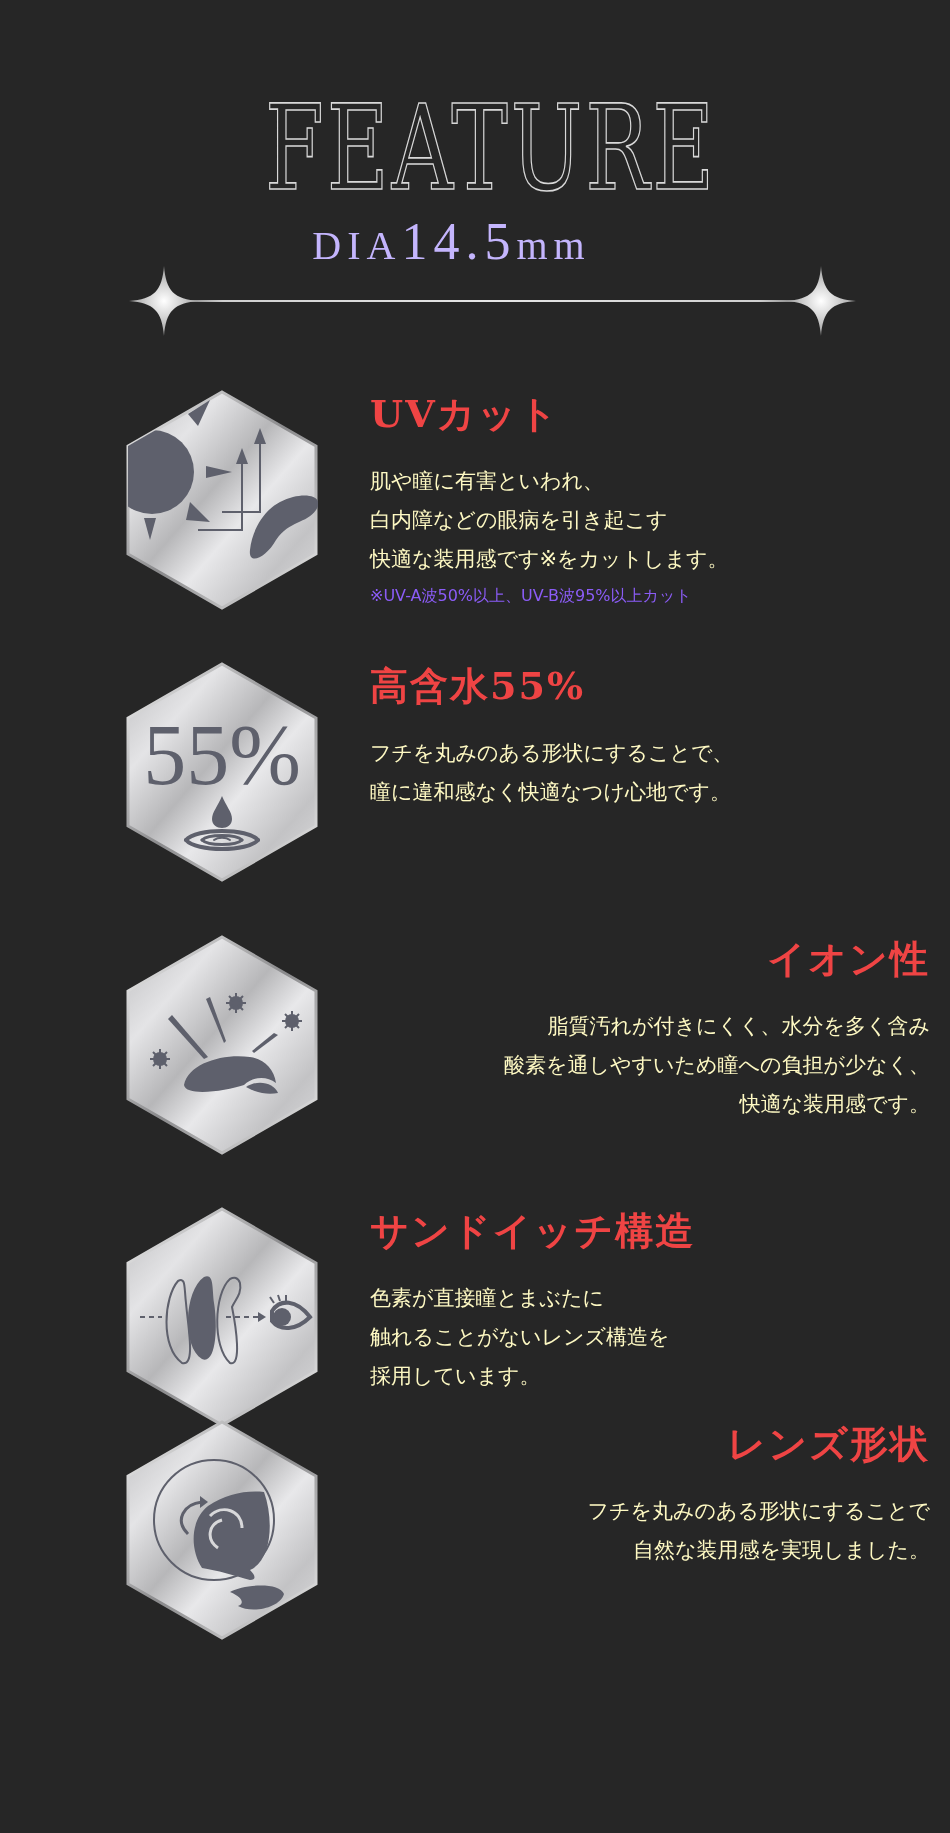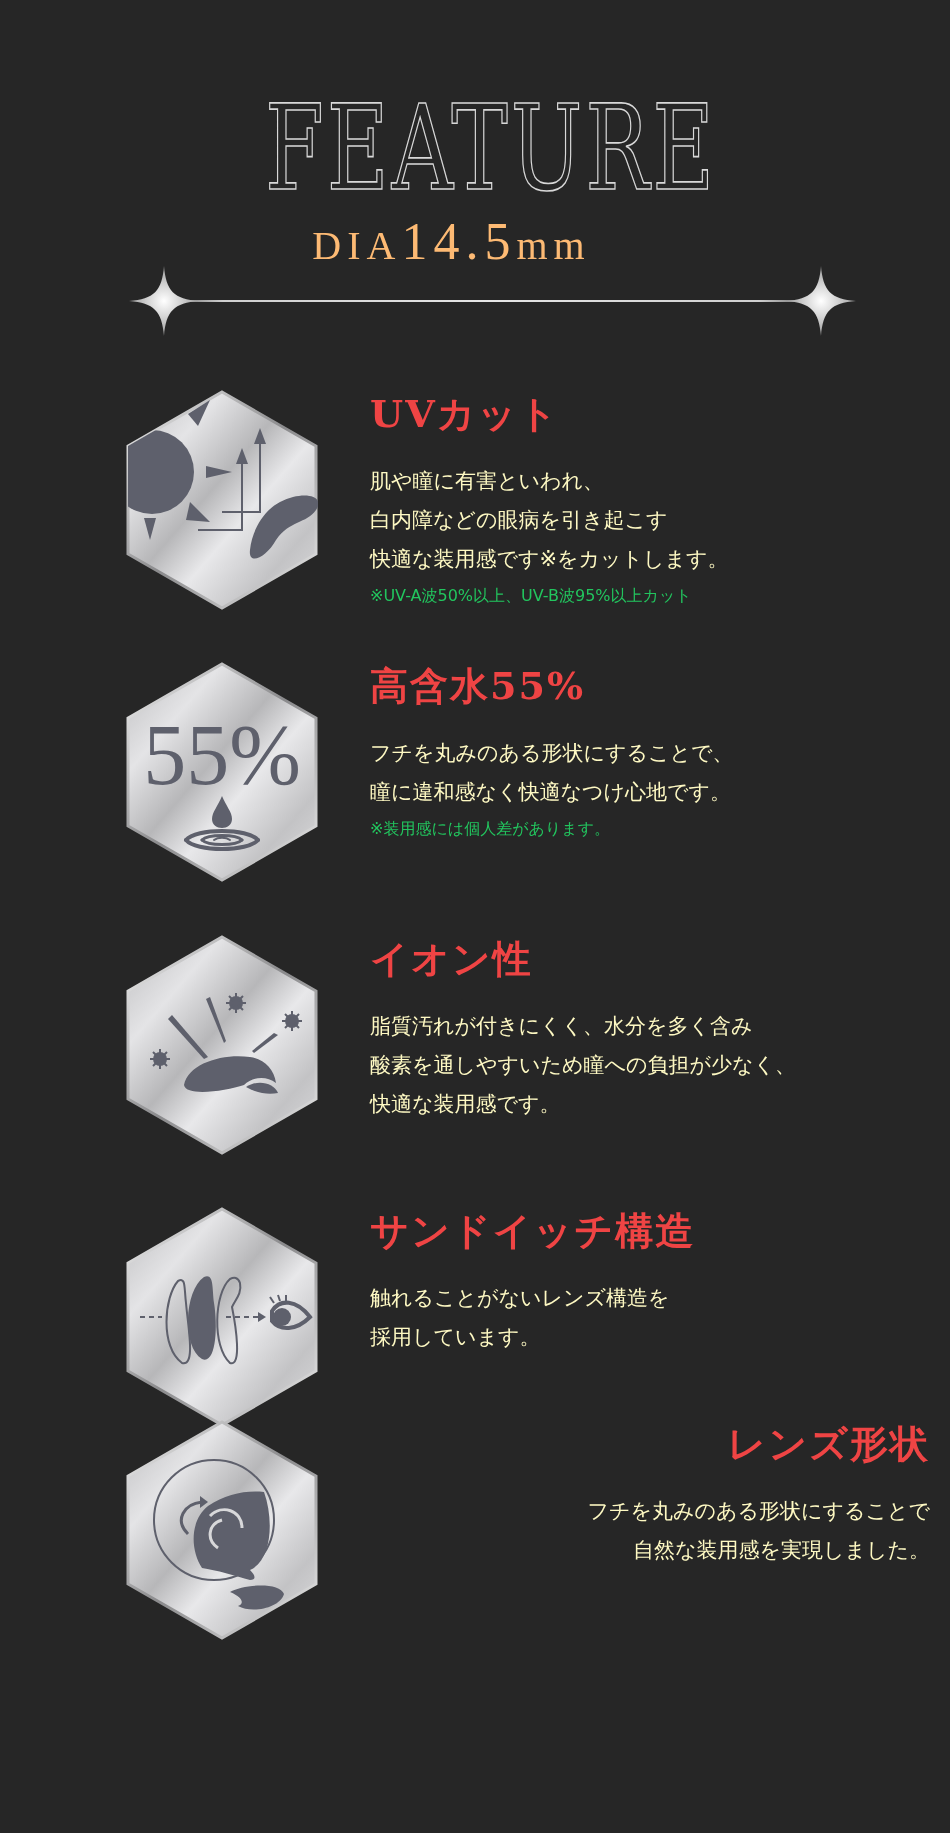--- a/index.html
+++ b/index.html
@@ -21,21 +21,21 @@
     color: #262626;
     -webkit-text-stroke: 1.6px #d8d8d8;
     transform: scaleX(0.72);
     transform-origin: center;
     font-weight: normal;
   }
   .dia {
     position: absolute; left: 0; width: 871px; top: 212px;
     text-align: center;
     font-family: "Liberation Serif", "DejaVu Serif", serif;
-    color: #fdba74;
+    color: #c4b5fd;
     white-space: nowrap;
   }
   .dia .dia-label { font-size: 40px; letter-spacing: 6px; }
   .dia .dia-value { font-size: 52px; letter-spacing: 6px; }
   .dia .dia-unit { font-size: 40px; letter-spacing: 6px; }
   .divider {
     position: absolute; left: 140px; top: 300px; width: 670px; height: 2px;
     background: linear-gradient(90deg, rgba(220,220,220,0.2), #cfcfcf 10%, #e6e6e6 50%, #cfcfcf 90%, rgba(220,220,220,0.2));
   }
   .sparkle { position: absolute; width: 70px; height: 70px; }
@@ -60,21 +60,21 @@
   .feat-desc {
     margin-top: 24px;
     font-family: "DejaVu Sans", "Liberation Sans", sans-serif;
     font-size: 21px; line-height: 39px;
     color: #fef9c3;
   }
   .feat-desc div { white-space: nowrap; }
   .feat-note {
     font-family: "DejaVu Sans", "Liberation Sans", sans-serif;
     font-size: 16px; line-height: 30px;
-    color: #22c55e;
+    color: #8b5cf6;
     margin-top: 2px;
     white-space: nowrap;
   }
 </style>
 </head>
 <body>
 
 <svg width="0" height="0" style="position:absolute">
   <defs>
     <linearGradient id="silver" x1="0" y1="0" x2="1" y2="1">
@@ -158,25 +158,24 @@
       <path d="M76 178 C82 184 110 184 116 178" stroke-width="3"></path>
       <path d="M88 178 C92 175 100 175 104 178" stroke-width="2"></path>
     </g>
   </svg>
   <div class="feat-text">
     <h3 class="feat-title">高含水55%</h3>
     <div class="feat-desc">
       <div>フチを丸みのある形状にすることで、</div>
       <div>瞳に違和感なく快適なつけ心地です。</div>
     </div>
-    <div class="feat-note">※装用感には個人差があります。</div>
-  </div>
-</div>
-
-<div class="feature" style="top:935px;">
+  </div>
+</div>
+
+<div class="feature" style="top:935px;text-align:right;">
   <svg class="hex" viewBox="0 0 192 220">
     <polygon points="96,2 190,56 190,164 96,218 2,164 2,56" fill="url(#silver)" stroke="url(#silverEdge)" stroke-width="3"></polygon>
     <g fill="#5e606c">
       <path d="M58 150 C62 128 98 118 124 122 C138 124 148 134 150 148 C140 140 126 142 118 150 C100 156 60 162 58 150Z"></path>
       <path d="M120 152 C132 144 148 148 152 158 C142 160 130 158 120 152Z"></path>
       <polygon points="42,84 46,80 82,122 78,124"></polygon>
       <polygon points="80,64 84,62 100,106 98,108"></polygon>
       <polygon points="148,98 152,100 128,118 126,116"></polygon>
     </g>
     <g fill="#5e606c">
@@ -211,20 +210,21 @@
     <path d="M104 72 C88 86 86 140 104 156 C116 160 110 120 106 100 C110 92 116 86 114 76 C112 70 108 70 104 72Z" fill="none" stroke="#5e606c" stroke-width="2"></path>
     <path d="M146 104 C154 92 170 92 184 110 C170 124 154 124 146 114Z" fill="none" stroke="#5e606c" stroke-width="4"></path>
     <circle cx="156" cy="110" r="9" fill="#5e606c"></circle>
     <g stroke="#5e606c" stroke-width="2">
         <path d="M148 96 L144 90 M154 94 L152 88 M160 94 L160 88"></path>
       </g>
   </svg>
   <div class="feat-text">
     <h3 class="feat-title">サンドイッチ構造</h3>
     <div class="feat-desc">
+      <div>色素が直接瞳とまぶたに</div>
       <div>触れることがないレンズ構造を</div>
       <div>採用しています。</div>
     </div>
   </div>
 </div>
 
 <div class="feature" style="top:1420px;text-align:right;">
   <svg class="hex" viewBox="0 0 192 220">
     <polygon points="96,2 190,56 190,164 96,218 2,164 2,56" fill="url(#silver)" stroke="url(#silverEdge)" stroke-width="3"></polygon>
     <circle cx="88" cy="100" r="60" fill="none" stroke="#5e606c" stroke-width="2"></circle>

